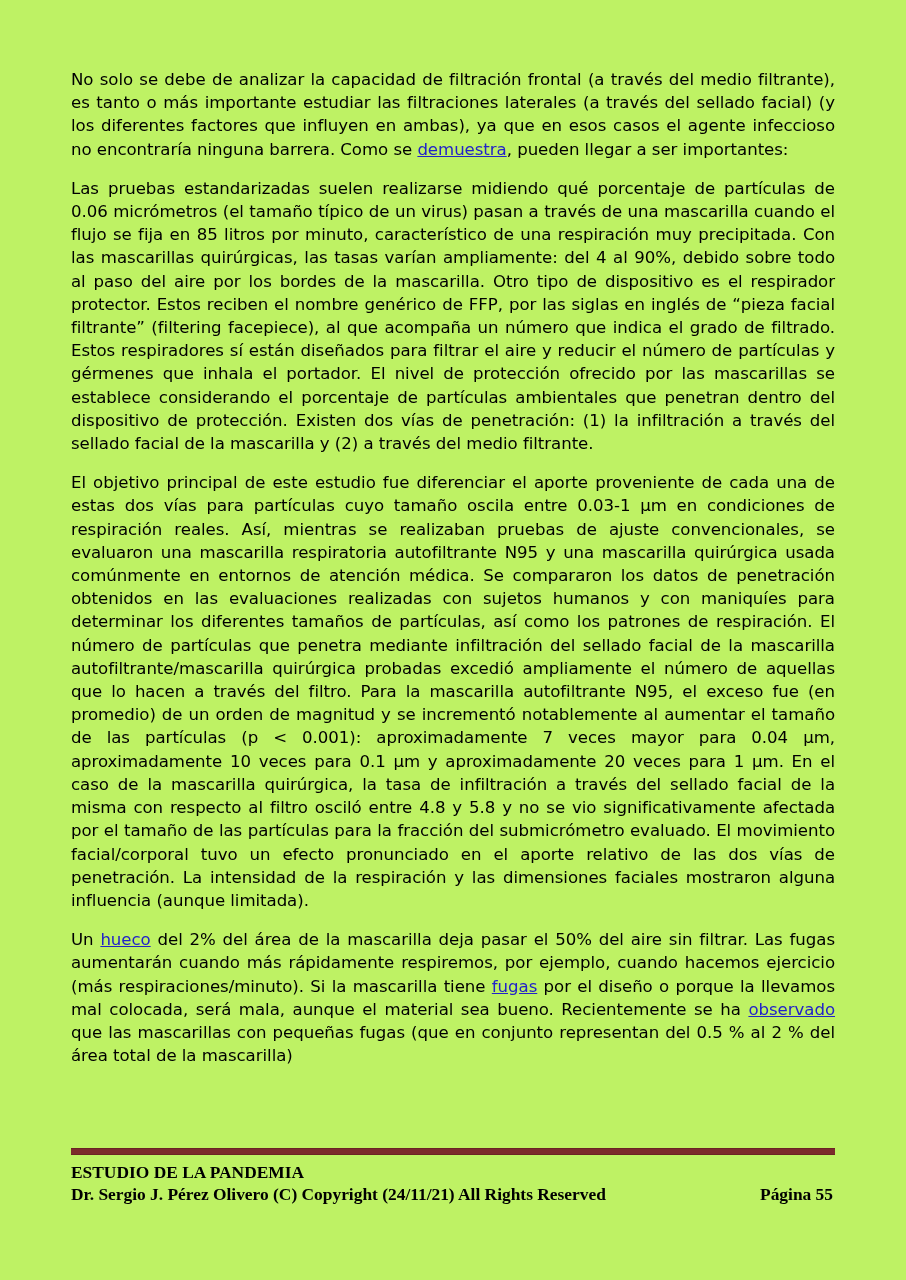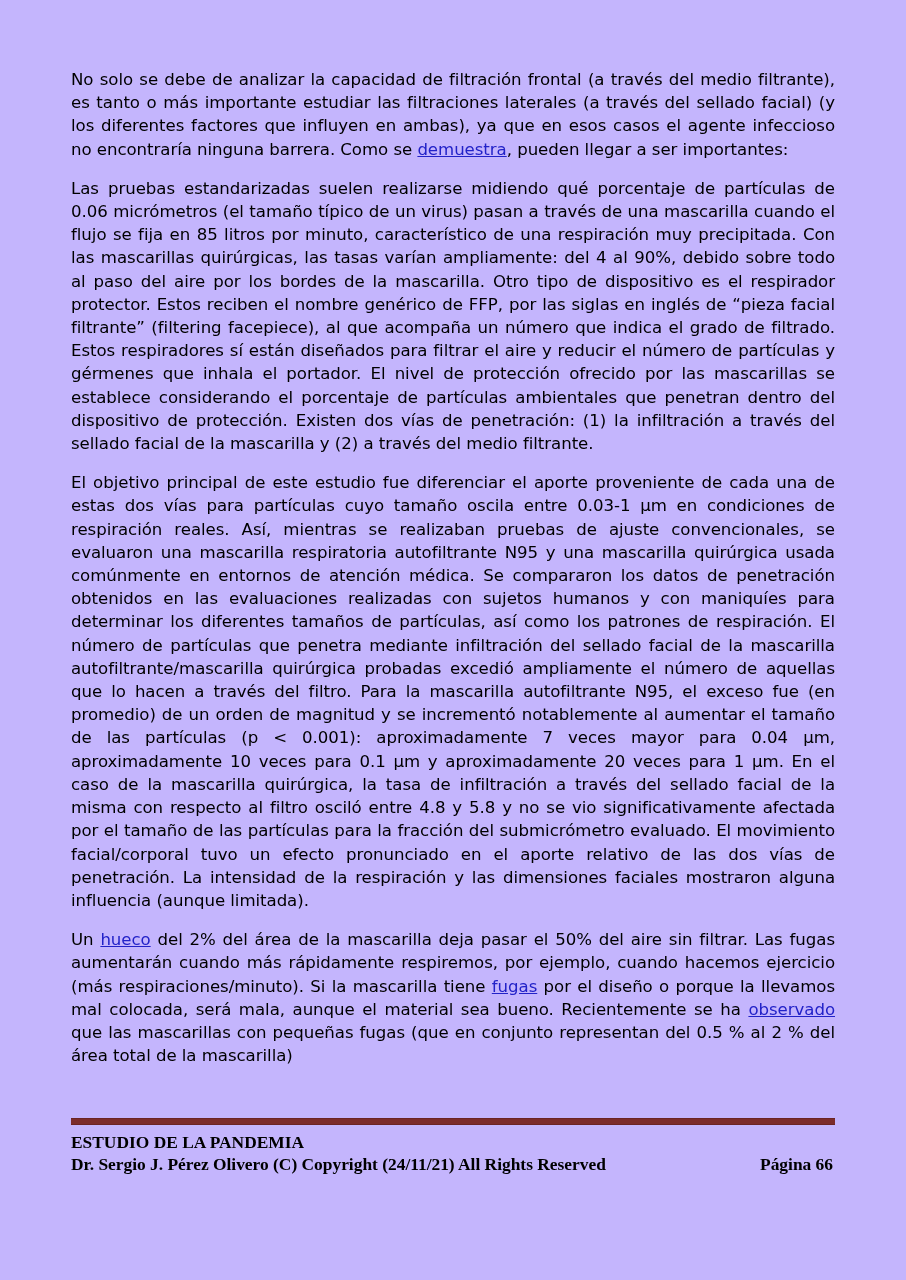--- a/index.html
+++ b/index.html
@@ -15,21 +15,21 @@
     color: #000000;
     overflow: hidden;
   }
 
   .page {
     position: absolute;
     left: 0;
     top: 0;
     width: 906px;
     height: 1280px;
-    background: #c4b5fd;
+    background: #bef264;
   }
 
   .content {
     position: absolute;
     left: 71px;
     top: 68px;
     width: 764px;
   }
 
   p.para {
@@ -50,21 +50,21 @@
   a.doclink {
     color: #2222c8;
     text-decoration: underline;
     text-underline-offset: 1px;
   }
 
   
   .footer {
     position: absolute;
     left: 71px;
-    top: 1118px;
+    top: 1148px;
     width: 764px;
   }
 
   .footer-rule {
     width: 100%;
     height: 5px;
     background: #7b2b2b;
     border-top: 1px solid #6b2424;
     border-bottom: 1px solid #6b2424;
     margin: 0 0 6px 0;
@@ -111,17 +111,17 @@
     <p class="para">Las pruebas estandarizadas suelen realizarse midiendo qué porcentaje de partículas de 0.06 micrómetros (el tamaño típico de un virus) pasan a través de una mascarilla cuando el flujo se fija en 85 litros por minuto, característico de una respiración muy precipitada. Con las mascarillas quirúrgicas, las tasas varían ampliamente: del 4 al 90%, debido sobre todo al paso del aire por los bordes de la mascarilla. Otro tipo de dispositivo es el respirador protector. Estos reciben el nombre genérico de FFP, por las siglas en inglés de “pieza facial filtrante” (filtering facepiece), al que acompaña un número que indica el grado de filtrado. Estos respiradores sí están diseñados para filtrar el aire y reducir el número de partículas y gérmenes que inhala el portador. El nivel de protección ofrecido por las mascarillas se establece considerando el porcentaje de partículas ambientales que penetran dentro del dispositivo de protección. Existen dos vías de penetración: (1) la infiltración a través del sellado facial de la mascarilla y (2) a través del medio filtrante.</p>
     <p class="para">El objetivo principal de este estudio fue diferenciar el aporte proveniente de cada una de estas dos vías para partículas cuyo tamaño oscila entre 0.03-1 µm en condiciones de respiración reales. Así, mientras se realizaban pruebas de ajuste convencionales, se evaluaron una mascarilla respiratoria autofiltrante N95 y una mascarilla quirúrgica usada comúnmente en entornos de atención médica. Se compararon los datos de penetración obtenidos en las evaluaciones realizadas con sujetos humanos y con maniquíes para determinar los diferentes tamaños de partículas, así como los patrones de respiración. El número de partículas que penetra mediante infiltración del sellado facial de la mascarilla autofiltrante/mascarilla quirúrgica probadas excedió ampliamente el número de aquellas que lo hacen a través del filtro. Para la mascarilla autofiltrante N95, el exceso fue (en promedio) de un orden de magnitud y se incrementó notablemente al aumentar el tamaño de las partículas (p &lt; 0.001): aproximadamente 7 veces mayor para 0.04 µm,  aproximadamente 10 veces para 0.1 µm y aproximadamente 20 veces para 1 µm. En el caso de la mascarilla quirúrgica, la tasa de infiltración a través del sellado facial de la misma con respecto al filtro osciló entre 4.8 y 5.8 y no se vio significativamente afectada por el tamaño de las partículas para la fracción del submicrómetro evaluado. El movimiento facial/corporal tuvo un efecto pronunciado en el aporte relativo de las dos vías de penetración. La intensidad de la respiración y las dimensiones faciales mostraron alguna influencia (aunque limitada).</p>
     <p class="para">Un <a class="doclink" href="#" style="color: rgb(34, 34, 200);">hueco</a> del 2% del área de la mascarilla deja pasar el 50% del aire sin filtrar. Las fugas aumentarán cuando más rápidamente respiremos, por ejemplo, cuando hacemos ejercicio (más respiraciones/minuto). Si la mascarilla tiene <a class="doclink" href="#" style="color: rgb(34, 34, 200);">fugas</a> por el diseño o porque la llevamos mal colocada, será mala, aunque el material sea bueno. Recientemente se ha <a class="doclink" href="#" style="color: rgb(34, 34, 200);">observado</a> que las mascarillas con pequeñas fugas (que en conjunto representan del 0.5 % al 2 % del área total de la mascarilla)</p>
   </div>
 
   <div class="footer">
     <div class="footer-rule" style="background: rgb(123, 43, 43);"></div>
     <div class="footer-line">ESTUDIO DE LA PANDEMIA</div>
     <div class="footer-line2">
       <span class="footer-credit">Dr. Sergio J. Pérez Olivero (C) Copyright  (24/11/21) All Rights Reserved</span>
-      <span class="footer-page">Página 66</span>
+      <span class="footer-page">Página 55</span>
     </div>
   </div>
 
 </div>
 
 </body></html>

